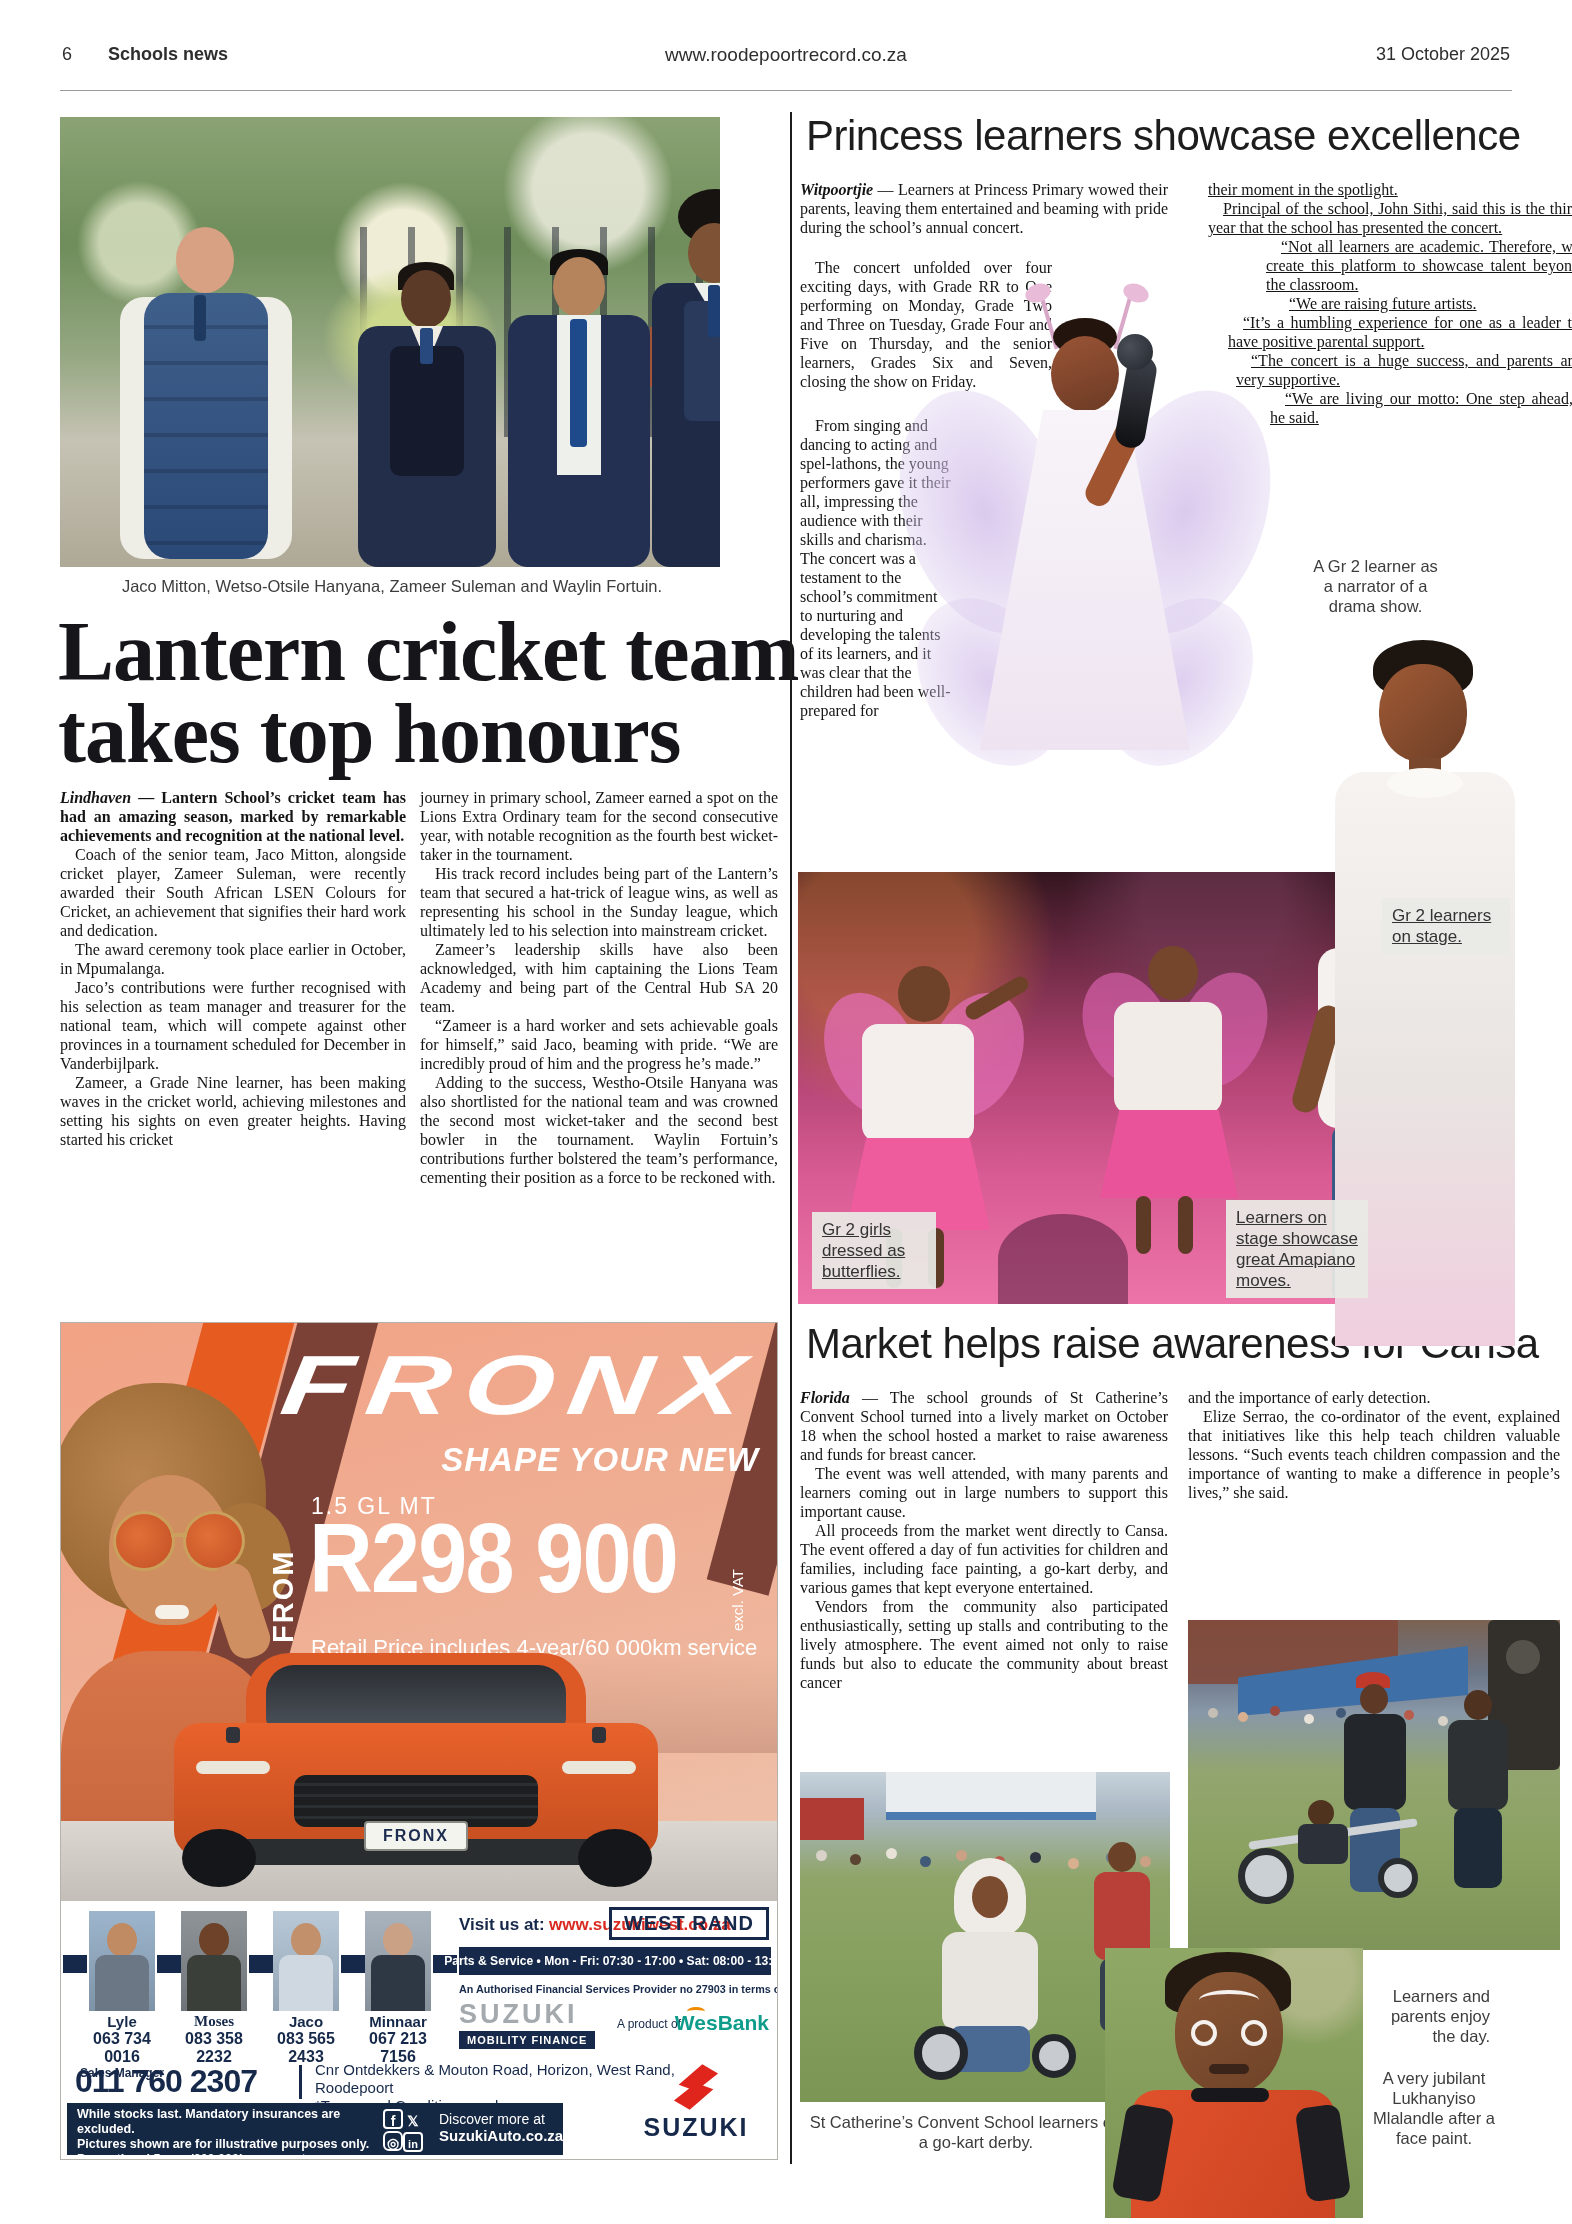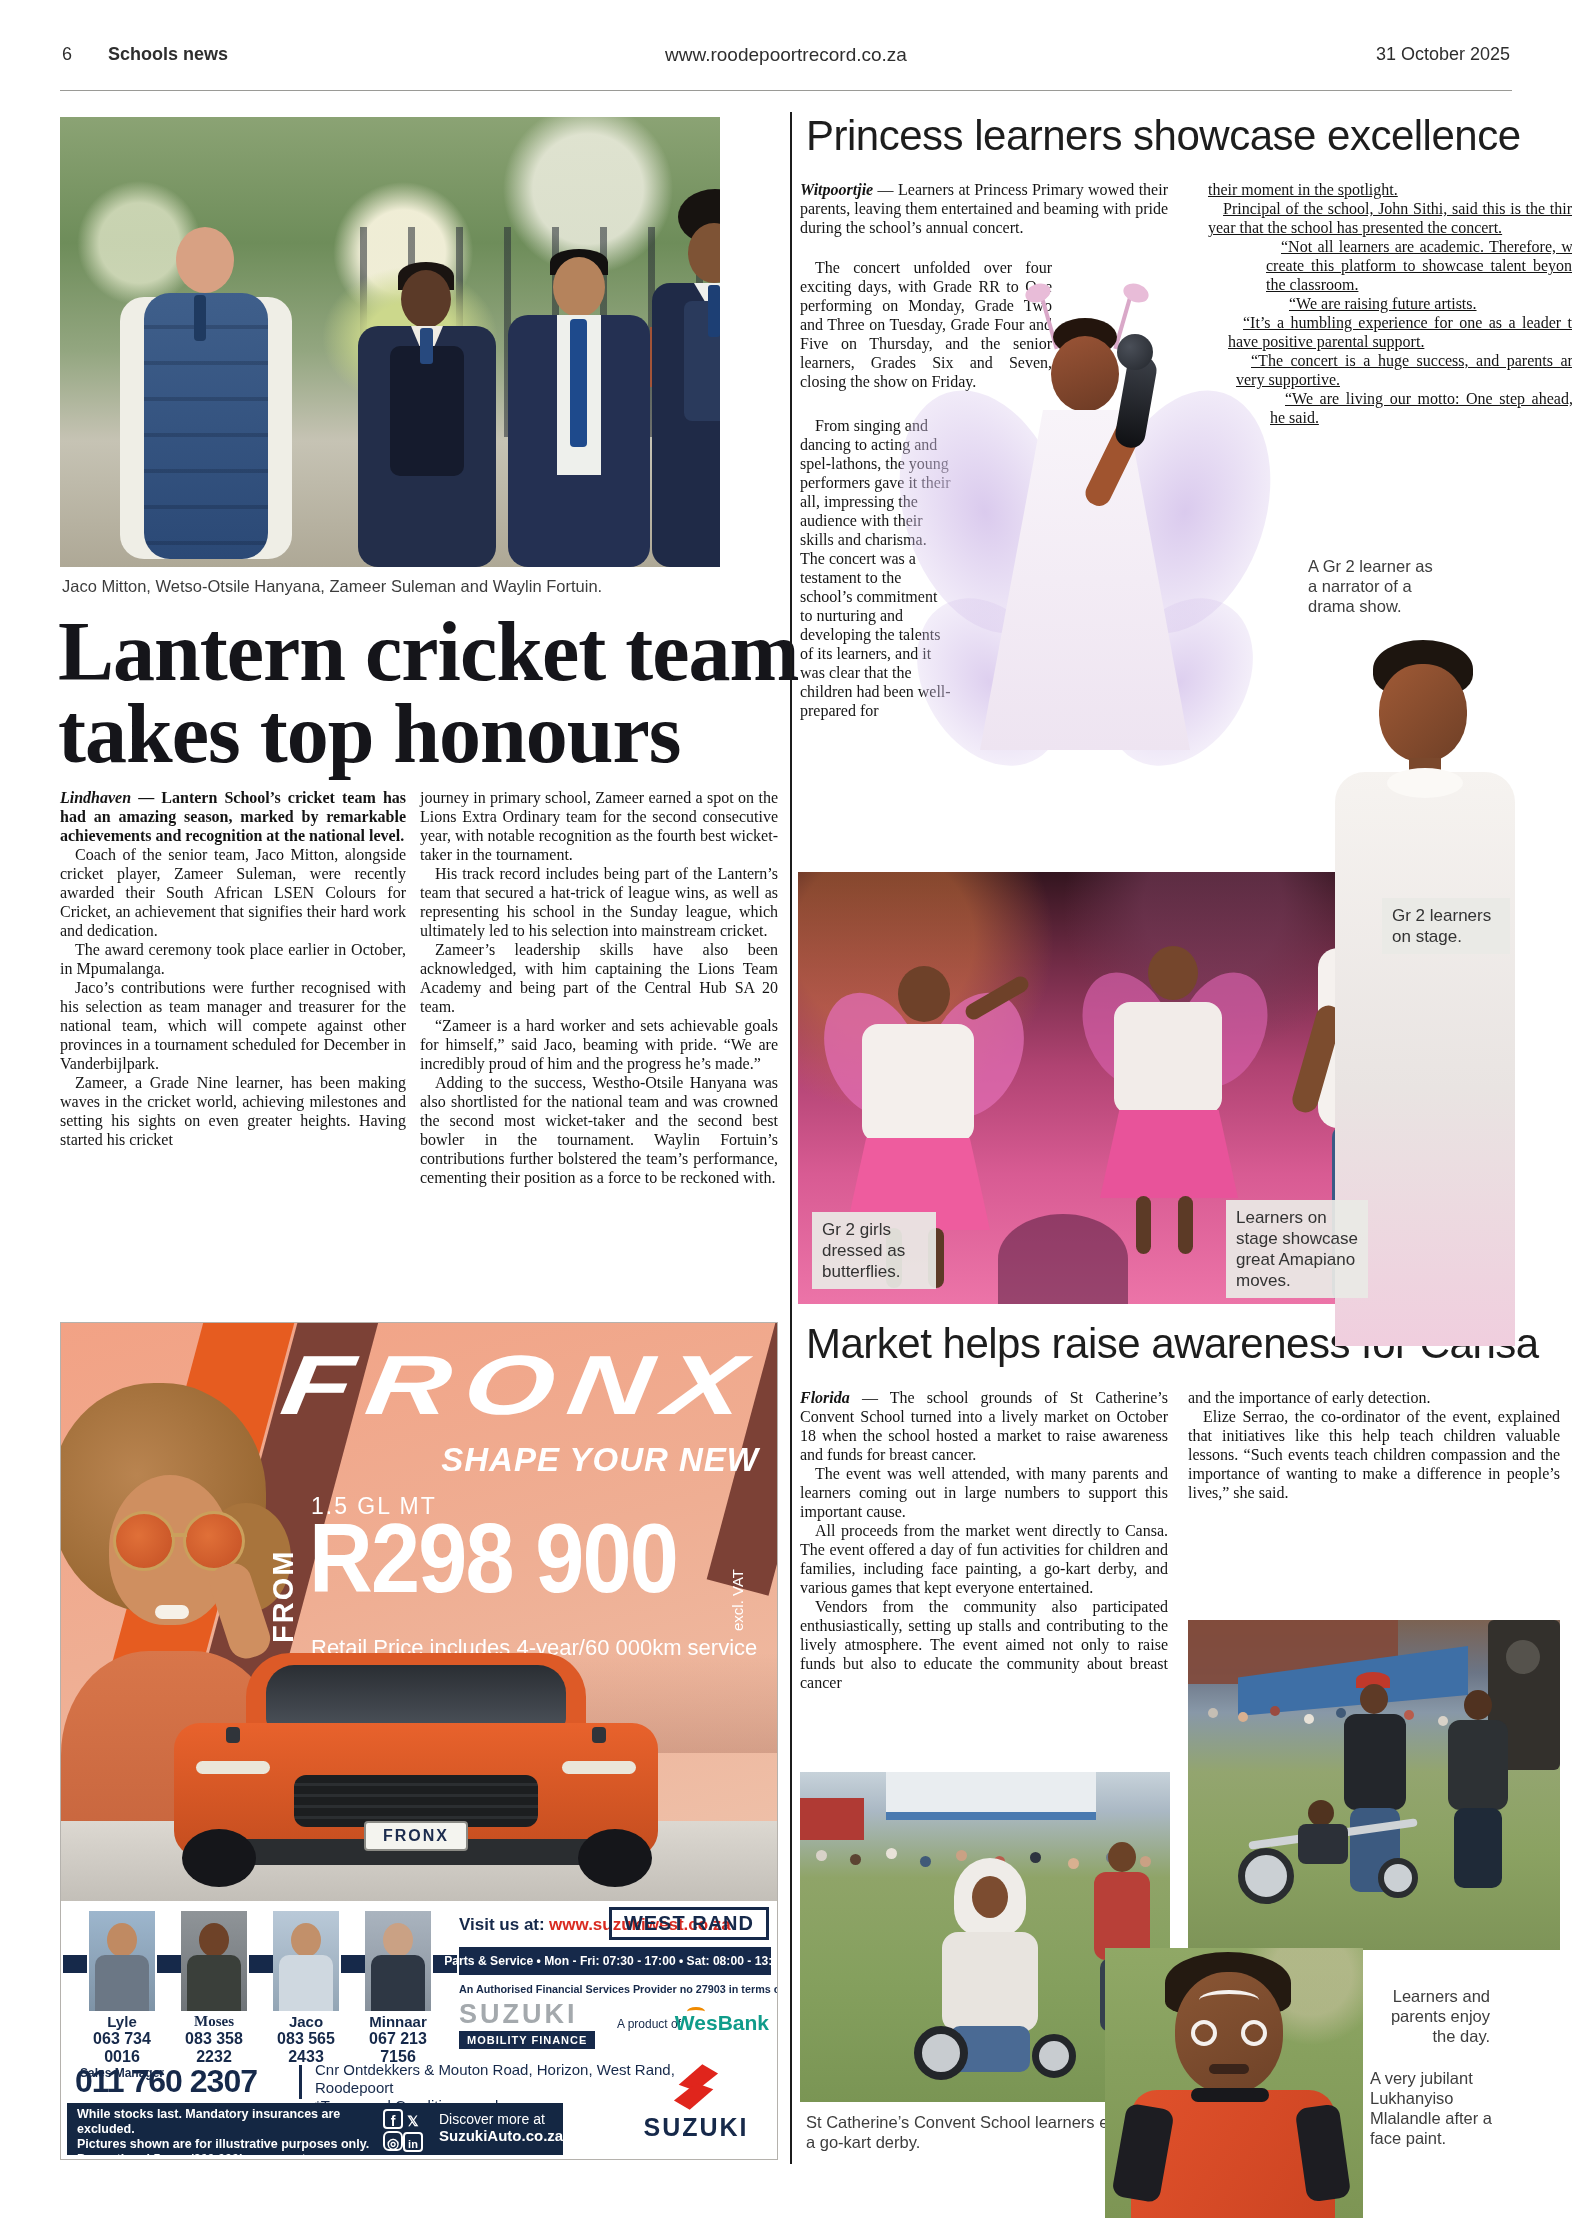--- a/index.html
+++ b/index.html
@@ -10,22 +10,22 @@
   .hdr { position:absolute; top:44px; font-size:18px; color:#2e2e2e; }
   .rule-h { position:absolute; background:#9a9a96; height:2px; }
   .rule-v { position:absolute; background:#1c1c1c; width:2px; }
   .hl-serif { position:absolute; font-family:"Liberation Serif",serif; font-weight:600; font-size:84px; line-height:80px; letter-spacing:-1px; color:#15151a; }
   .hl-sans { position:absolute; font-family:"Liberation Sans",sans-serif; font-weight:400; font-size:42px; letter-spacing:-0.5px; color:#1d1d1d; }
   .body-col { position:absolute; font-family:"Liberation Serif",serif; font-size:16px; line-height:19px; text-align:justify; color:#141414; }
   .body-col p { margin:0; }
   .body-col p.ind { text-indent:15px; }
   .lead-b { font-weight:bold; }
   .dl { font-weight:bold; font-style:italic; }
-  .cap { position:absolute; font-size:16.5px; line-height:20px; color:#3d3d3d; }
-  .capbox { position:absolute; background:rgba(234,233,229,0.93); padding:7px 10px; font-size:17px; line-height:21px; color:#333; z-index:30; }
+  .cap { position:absolute; font-size:16.5px; line-height:20px; color:#3d3d3d;text-align:center; }
+  .capbox { position:absolute; background:rgba(234,233,229,0.93); padding:7px 10px; font-size:17px; line-height:21px; color:#333; z-index:30;text-decoration:underline; }
   .navy { color:#16294a; }
   .ad-t { position:absolute; color:#ffffff; }
 </style>
 </head>
 <body>
 
 <div class="hdr" style="left:62px;">6</div>
 <div class="hdr" style="left:108px;font-weight:bold;">Schools news</div>
 <div class="hdr" style="left:0;width:1572px;text-align:center;font-size:19px;">www.roodepoortrecord.co.za</div>
 <div class="hdr" style="right:62px;">31 October 2025</div>

